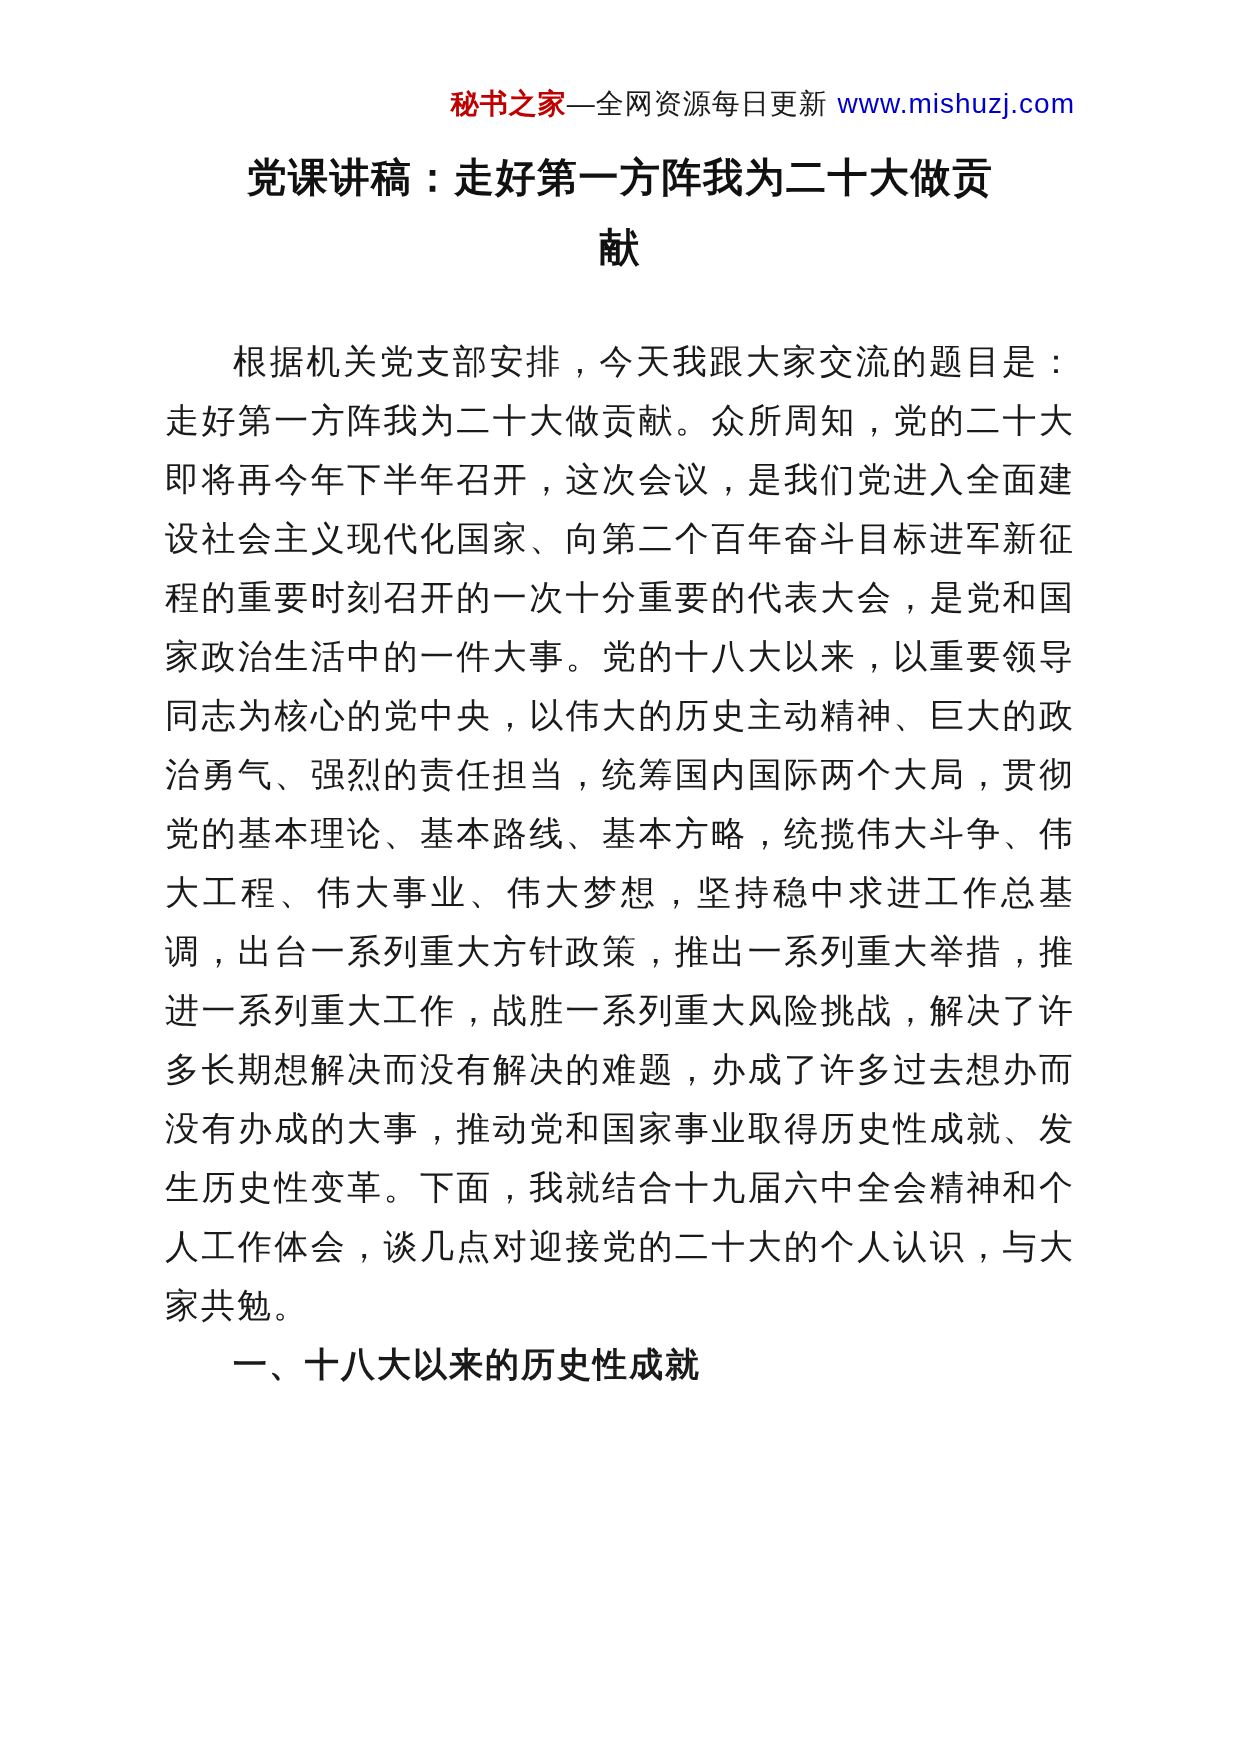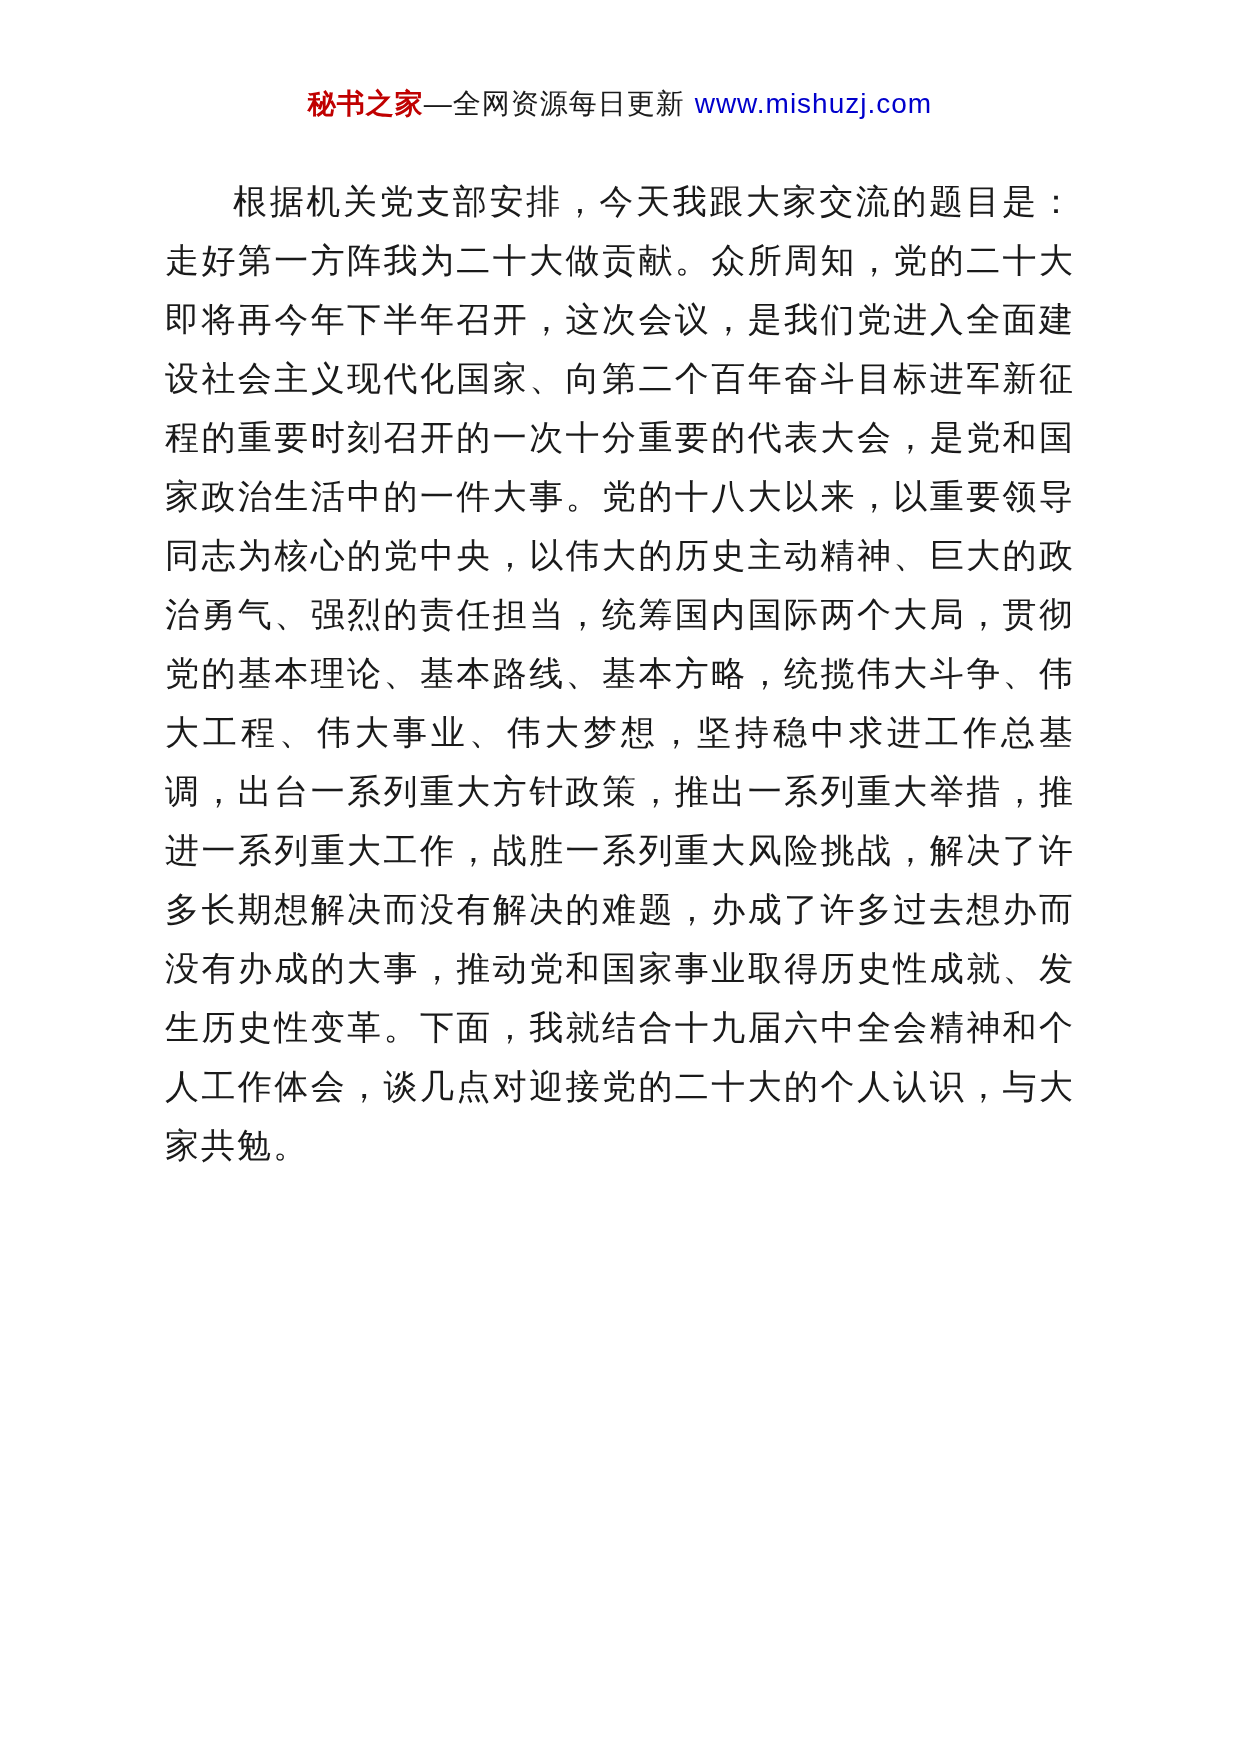--- a/index.html
+++ b/index.html
@@ -9,21 +9,21 @@
     width: 1240px;
     height: 1754px;
     margin: 0 auto;
     background: #ffffff;
     font-family: "Liberation Sans", sans-serif;
     color: var(--text-color, #1a1a1a);
     padding: 86px 165px 0 165px;
     overflow: hidden;
   }
   .site-header {
-    text-align: center;
+    text-align: right;
     font-size: 28px;
     line-height: 36px;
     white-space: nowrap;
     letter-spacing: 1px;
   }
   .brand {
     color: var(--brand-red, #c00000);
     font-weight: bold;
   }
   .tagline {
@@ -66,18 +66,20 @@
 </style>
 </head>
 <body>
 
 <div class="page">
 
   <div class="site-header">
     <span class="brand">秘书之家</span><span class="tagline">—全网资源每日更新</span><span class="url">www.mishuzj.com</span>
   </div>
 
+  <h1 class="doc-title">党课讲稿：走好第一方阵我为二十大做贡献</h1>
 
   <div class="doc-body">
     <p class="para">根据机关党支部安排，今天我跟大家交流的题目是：走好第一方阵我为二十大做贡献。众所周知，党的二十大即将再今年下半年召开，这次会议，是我们党进入全面建设社会主义现代化国家、向第二个百年奋斗目标进军新征程的重要时刻召开的一次十分重要的代表大会，是党和国家政治生活中的一件大事。党的十八大以来，以重要领导同志为核心的党中央，以伟大的历史主动精神、巨大的政治勇气、强烈的责任担当，统筹国内国际两个大局，贯彻党的基本理论、基本路线、基本方略，统揽伟大斗争、伟大工程、伟大事业、伟大梦想，坚持稳中求进工作总基调，出台一系列重大方针政策，推出一系列重大举措，推进一系列重大工作，战胜一系列重大风险挑战，解决了许多长期想解决而没有解决的难题，办成了许多过去想办而没有办成的大事，推动党和国家事业取得历史性成就、发生历史性变革。下面，我就结合十九届六中全会精神和个人工作体会，谈几点对迎接党的二十大的个人认识，与大家共勉。</p>
+    <p class="section-heading">一、十八大以来的历史性成就</p>
   </div>
 
 </div>
 
 </body></html>

